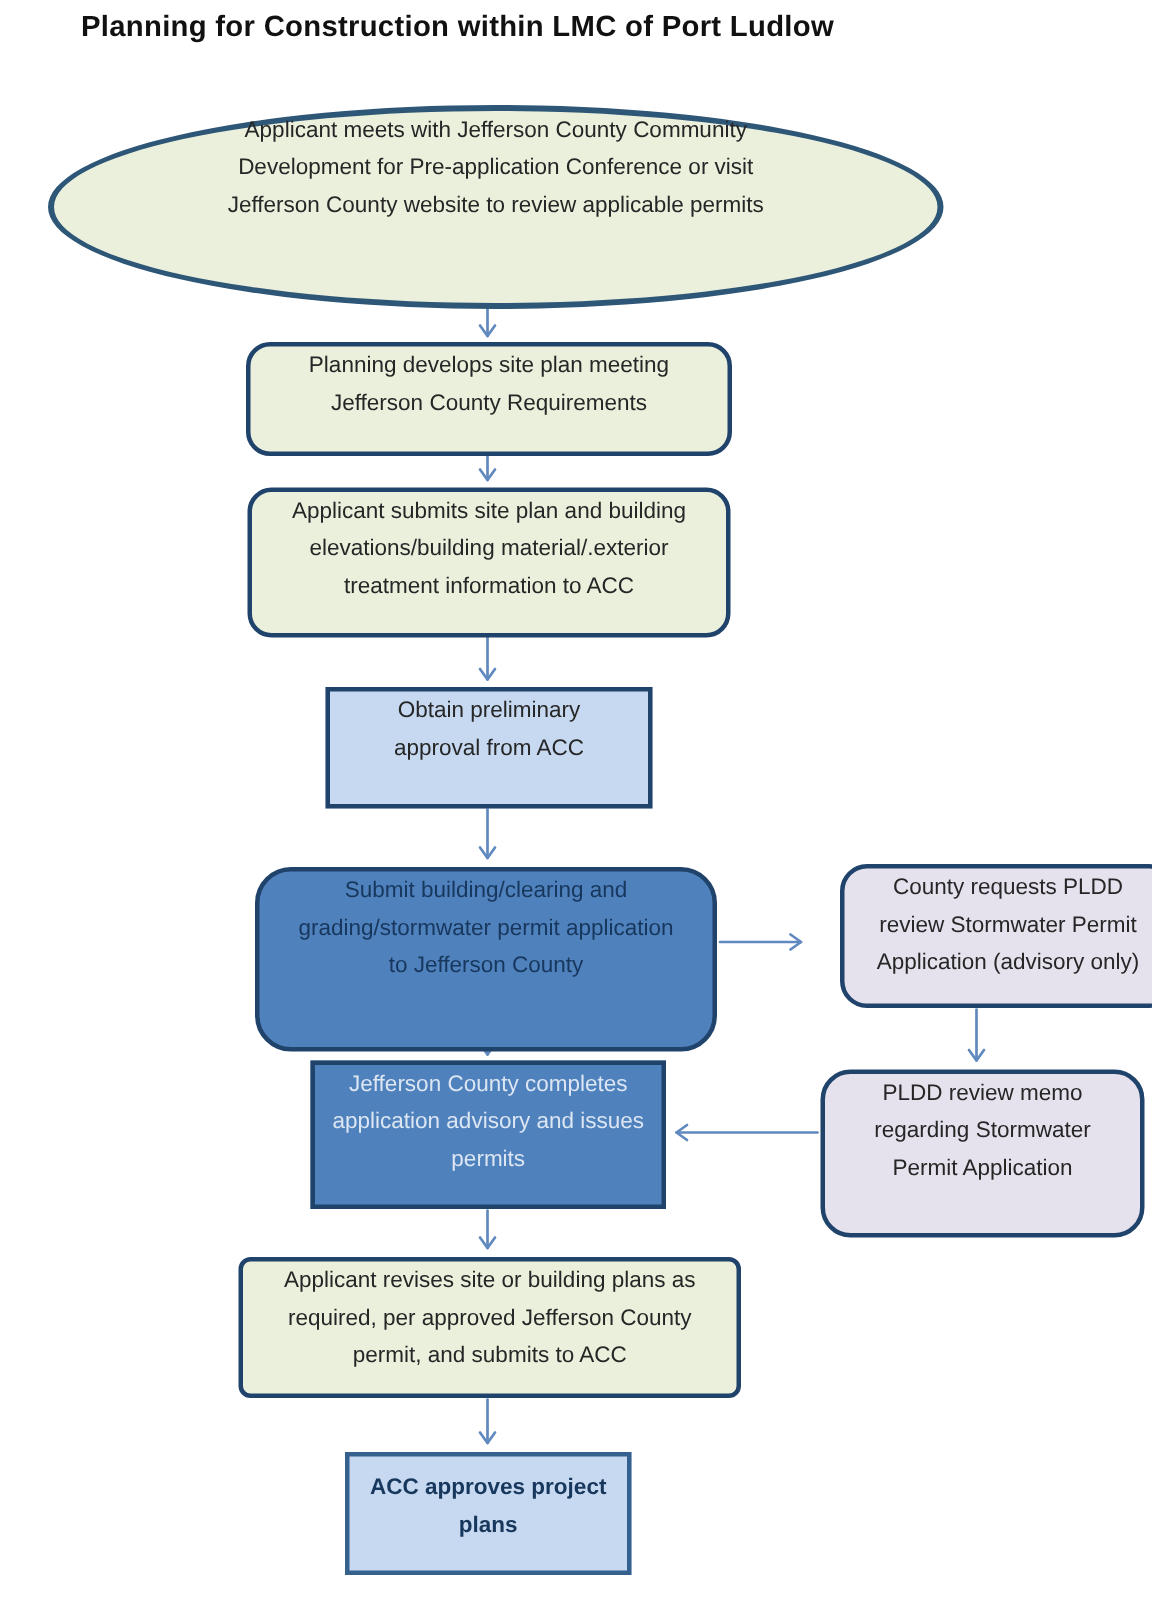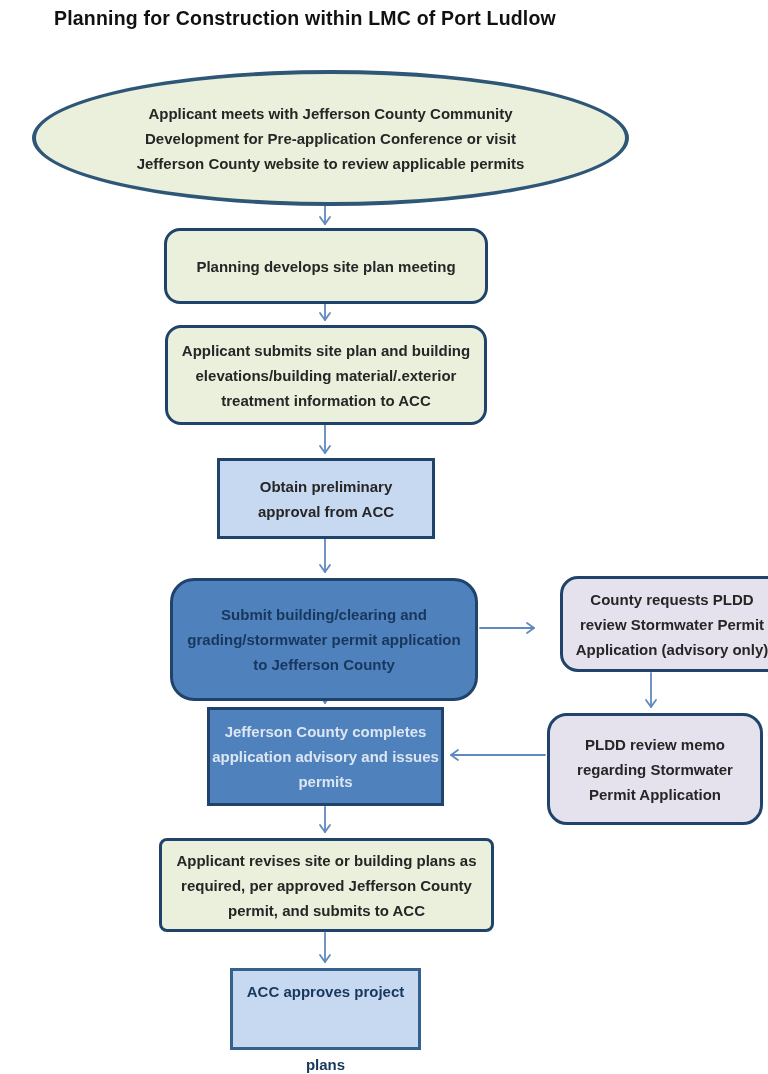--- a/index.html
+++ b/index.html
@@ -38,28 +38,26 @@
     stroke-width: 1.8;
     fill: none;
     stroke-linecap: round;
     stroke-linejoin: round;
   }
   .node {
     position: absolute;
     box-sizing: border-box;
     display: flex;
     flex-direction: column;
-    justify-content: center;
     align-items: center;
     text-align: center;
     font-size: 15px;
     line-height: 25px;
     color: var(--node-text, #262626);
     border: 3px solid var(--navy-border, #20436b);
-    font-weight: bold;
   }
   .node span { display: block; white-space: nowrap; }
   .shape-ellipse {
     background: var(--green-fill, #eaf0dc);
     border-radius: 50%;
     border-width: 4px;
     border-color: var(--ellipse-border, #2e5777);
   }
   .shape-green {
     background: var(--green-fill, #eaf0dc);
@@ -88,21 +86,20 @@
     border-radius: 18px;
   }
   .shape-approve {
     background: var(--lightblue-fill, #c6d9f1);
     border-radius: 0;
     border-color: var(--approve-border, #35618f);
     justify-content: flex-start;
     padding-top: 8px;
     font-weight: 700;
     color: var(--blue-node-dark-text, #17375d);
-    gap: 48px;
   }
 </style>
 </head>
 <body>
 
 <div class="canvas">
 
   <div class="page-title">Planning for Construction within LMC of Port Ludlow</div>
 
   <svg class="arrow-layer" width="768" height="1074" viewBox="0 0 768 1074" xmlns="http://www.w3.org/2000/svg">
@@ -124,20 +121,21 @@
   </svg>
 
   <div class="node shape-ellipse" style="left:32px; top:70px; width:597px; height:136px;">
     <span>Applicant meets with Jefferson County Community</span>
     <span>Development for Pre-application Conference or visit</span>
     <span>Jefferson County website to review applicable permits</span>
   </div>
 
   <div class="node shape-green" style="left:164px; top:228px; width:324px; height:76px;">
     <span>Planning develops site plan meeting</span>
+    <span>Jefferson County Requirements</span>
   </div>
 
   <div class="node shape-green" style="left:165px; top:325px; width:322px; height:100px;">
     <span>Applicant submits site plan and building</span>
     <span>elevations/building material/.exterior</span>
     <span>treatment information to ACC</span>
   </div>
 
   <div class="node shape-lightblue" style="left:217px; top:458px; width:218px; height:81px;">
     <span>Obtain preliminary</span>

